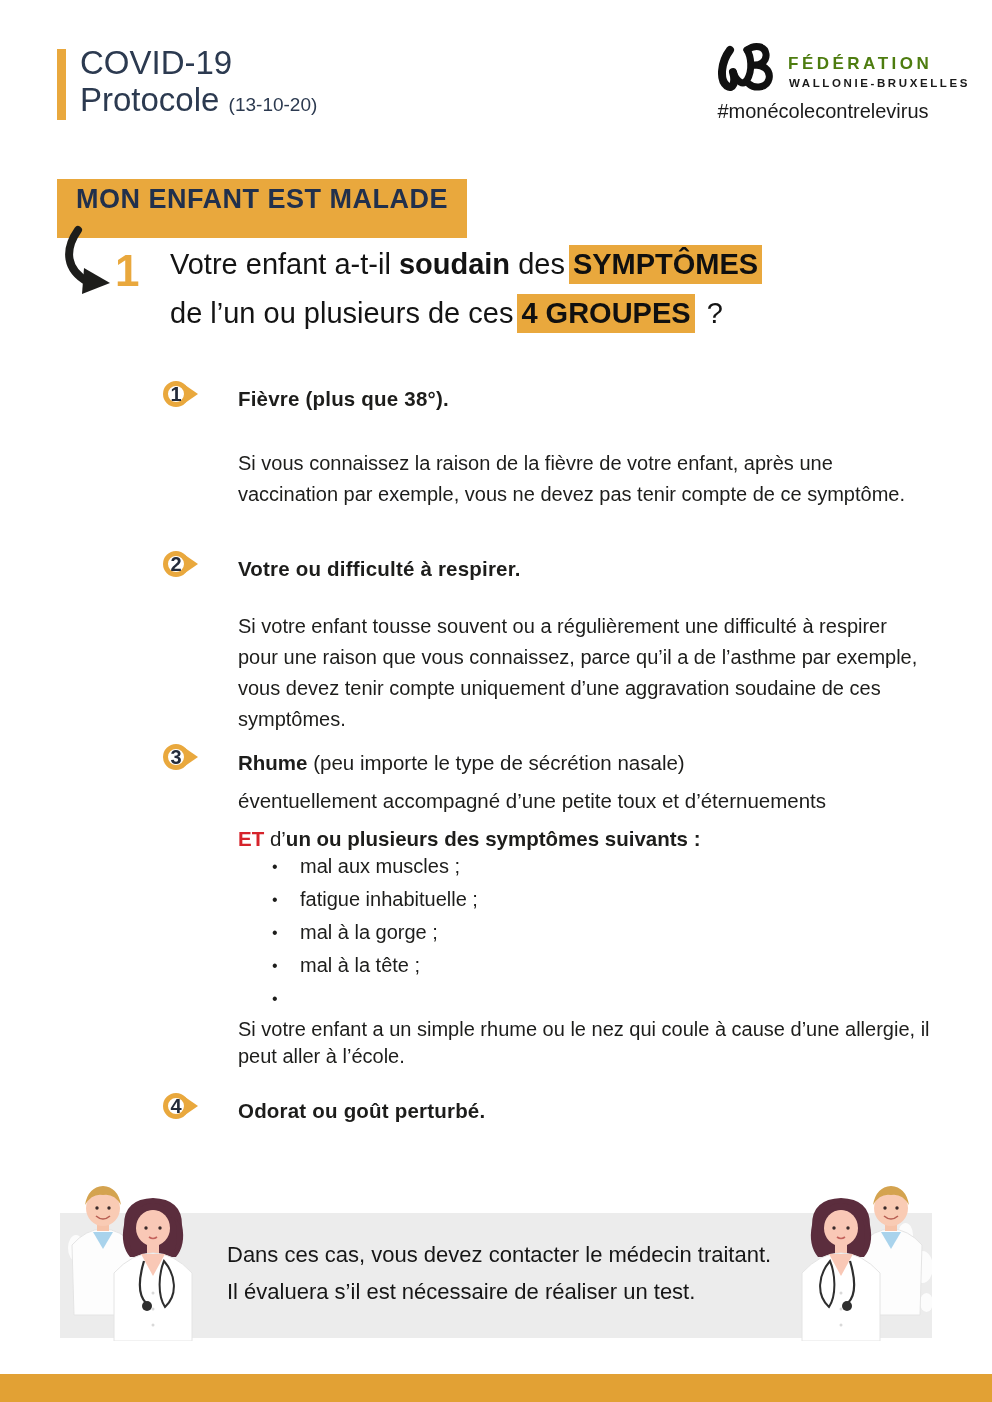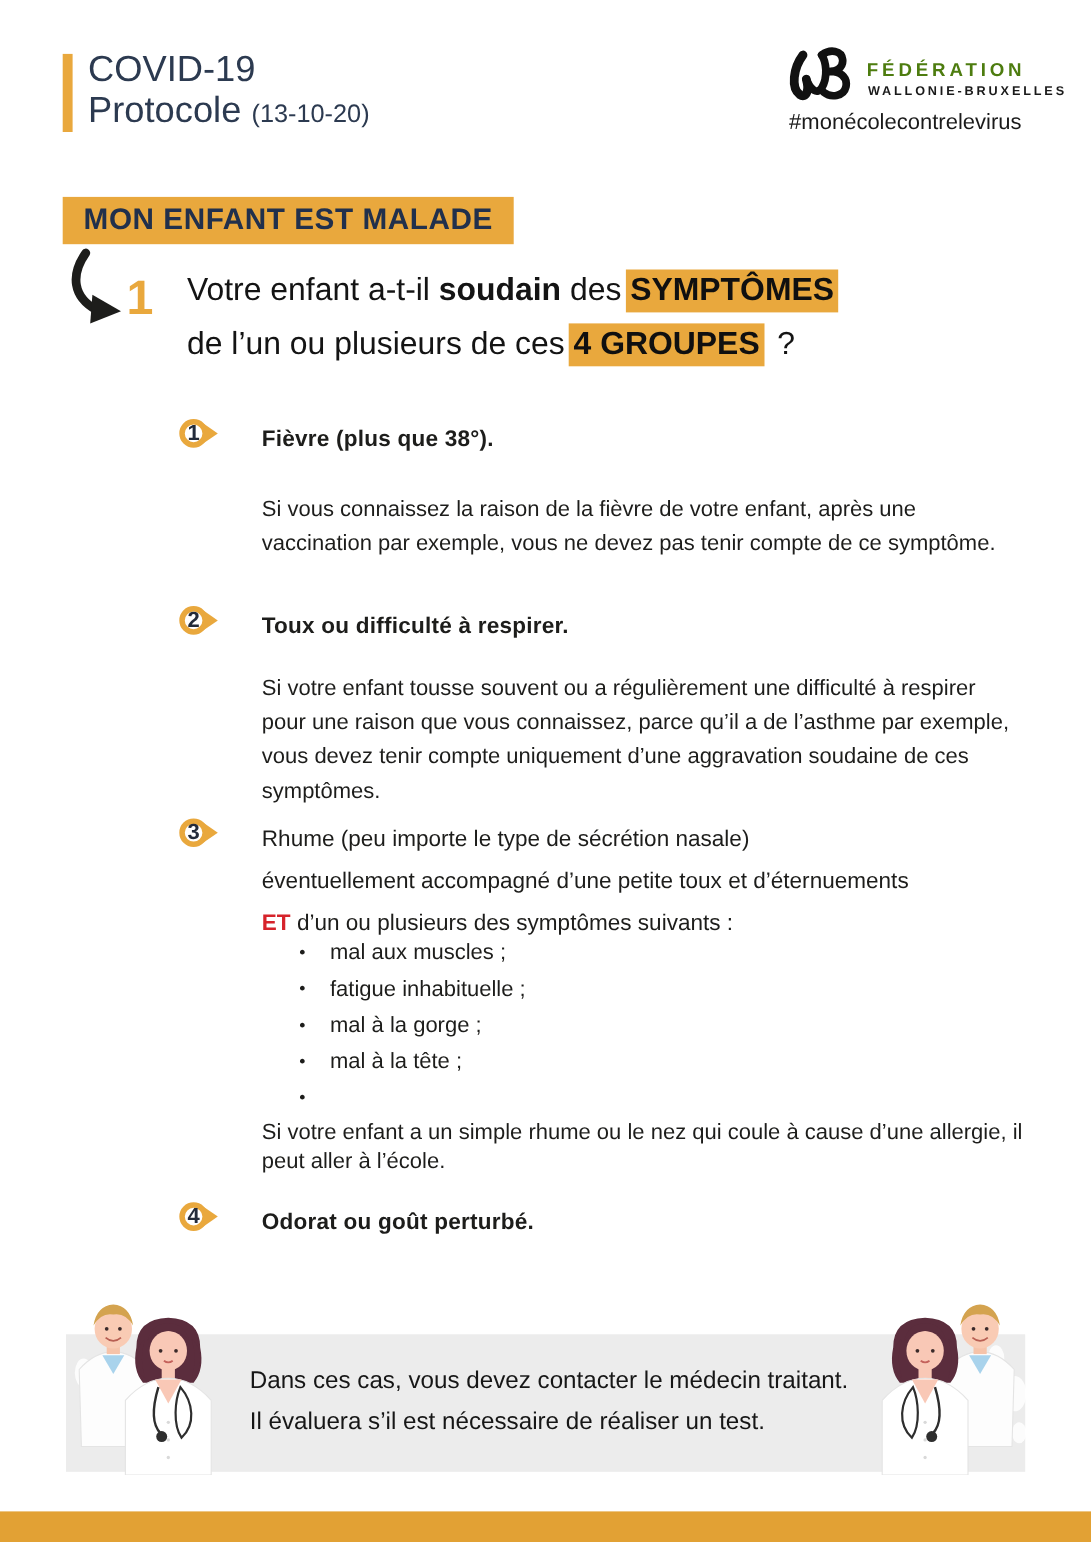--- a/index.html
+++ b/index.html
@@ -11,30 +11,30 @@
   }
   *{box-sizing:border-box;}
   body{margin:0;background:#fff;}
   .page{
     position:relative;width:992px;height:1402px;background:#fff;
     font-family:"Liberation Sans",sans-serif;color:var(--ink);overflow:hidden;
   }
   
   .hdr-bar{position:absolute;left:57px;top:49px;width:9px;height:71px;background:var(--yellow);}
   .hdr-title{position:absolute;left:80px;top:44px;font-size:33px;line-height:37px;color:#2C3A50;}
-  .hdr-title .date{font-size:23px;color:#2C3A50;}
+  .hdr-title .date{font-size:19px;color:#2C3A50;}
   .logo{position:absolute;left:712px;top:38px;width:222px;height:100px;}
   .logo-mark{position:absolute;left:5px;top:4px;}
   .logo-name{position:absolute;left:76px;top:16px;font-weight:bold;font-size:17px;letter-spacing:3.5px;color:#4d7c0f;white-space:nowrap;}
   .logo-region{position:absolute;left:77px;top:39px;font-weight:bold;font-size:11.5px;letter-spacing:2.6px;color:#1a1a1a;white-space:nowrap;}
   .hashtag{position:absolute;left:0;top:62px;width:222px;text-align:center;font-size:20px;color:#1a1a1a;}
   
   .sec-title{
     position:absolute;left:57px;top:179px;background:var(--yellow);
-    color:var(--navy);font-weight:bold;font-size:27px;padding:5px 19px 7px;letter-spacing:.5px;
+    color:var(--navy);font-weight:bold;font-size:27px;padding:5px 19px 23px;letter-spacing:.5px;
   }
   .step-arrow{position:absolute;left:58px;top:222px;}
   .step-num{position:absolute;left:115px;top:246px;font-size:44px;font-weight:bold;color:var(--yellow);}
   .question{position:absolute;left:170px;top:240px;width:810px;font-size:29px;color:#141414;}
   .question .qline{line-height:49px;white-space:nowrap;}
   .question b{font-weight:bold;}
   .hl{background:var(--yellow);font-weight:bold;color:#101010;padding:3px 4px 4px;margin:0 4px;}
   
   .badge{
     position:absolute;left:163px;width:26px;height:26px;background:#fff;
@@ -43,21 +43,21 @@
     font-size:20px;font-weight:bold;color:#232B3A;
   }
   .badge .chev{
     position:absolute;right:-14px;top:50%;transform:translateY(-50%);
     width:0;height:0;border-top:9px solid transparent;border-bottom:9px solid transparent;
     border-left:13px solid var(--yellow);
   }
   .g-title{position:absolute;left:238px;font-size:20.5px;font-weight:bold;color:var(--ink);letter-spacing:.2px;}
   .g-body{position:absolute;left:238px;width:690px;font-size:20px;line-height:31px;color:var(--ink);margin-top:11px;}
   .g3-lines{position:absolute;left:238px;top:744px;width:700px;font-size:20.5px;line-height:38px;color:var(--ink);}
-  .g3-lines b{font-weight:normal;}
+  .g3-lines b{font-weight:bold;}
   .et{color:var(--red);font-weight:bold;}
   .bullets{position:absolute;left:272px;top:850px;font-size:20px;color:var(--ink);}
   .bullets .li{display:flex;line-height:33px;}
   .bullets .dot{width:28px;font-size:16px;line-height:33px;}
   .g3-note{position:absolute;left:238px;top:1016px;width:700px;font-size:20px;line-height:27px;color:var(--ink);}
   
   .banner{position:absolute;left:60px;top:1213px;width:872px;height:125px;background:var(--banner-gray);}
   .banner-text{position:absolute;left:227px;top:1236px;font-size:22px;line-height:37px;color:#161616;}
   .doctors{position:absolute;top:1183px;width:150px;height:158px;}
   .doctors.left{left:58px;}
@@ -106,21 +106,21 @@
     <span>1</span>
     <span class="chev"></span>
   </div>
   <div class="g-title" style="top:387px;">Fièvre (plus que 38°).</div>
   <div class="g-body" style="top:437px;">Si vous connaissez la raison de la fièvre de votre enfant, après une vaccination par exemple, vous ne devez pas tenir compte de ce symptôme.</div>
 
   <div class="badge" style="top:551px;">
     <span>2</span>
     <span class="chev"></span>
   </div>
-  <div class="g-title" style="top:557px;">Toux ou difficulté à respirer.</div>
+  <div class="g-title" style="top:557px;">Votre ou difficulté à respirer.</div>
   <div class="g-body" style="top:600px;">Si votre enfant tousse souvent ou a régulièrement une difficulté à respirer pour une raison que vous connaissez, parce qu’il a de l’asthme par exemple, vous devez tenir compte uniquement d’une aggravation soudaine de ces symptômes.</div>
 
   <div class="badge" style="top:744px;">
     <span>3</span>
     <span class="chev"></span>
   </div>
   <div class="g3-lines">
     <div><b>Rhume</b><span> (peu importe le type de sécrétion nasale)</span></div>
     <div>éventuellement accompagné d’une petite toux et d’éternuements</div>
     <div><span class="et">ET</span><span> d’</span><b>un ou plusieurs des symptômes suivants :</b></div>

